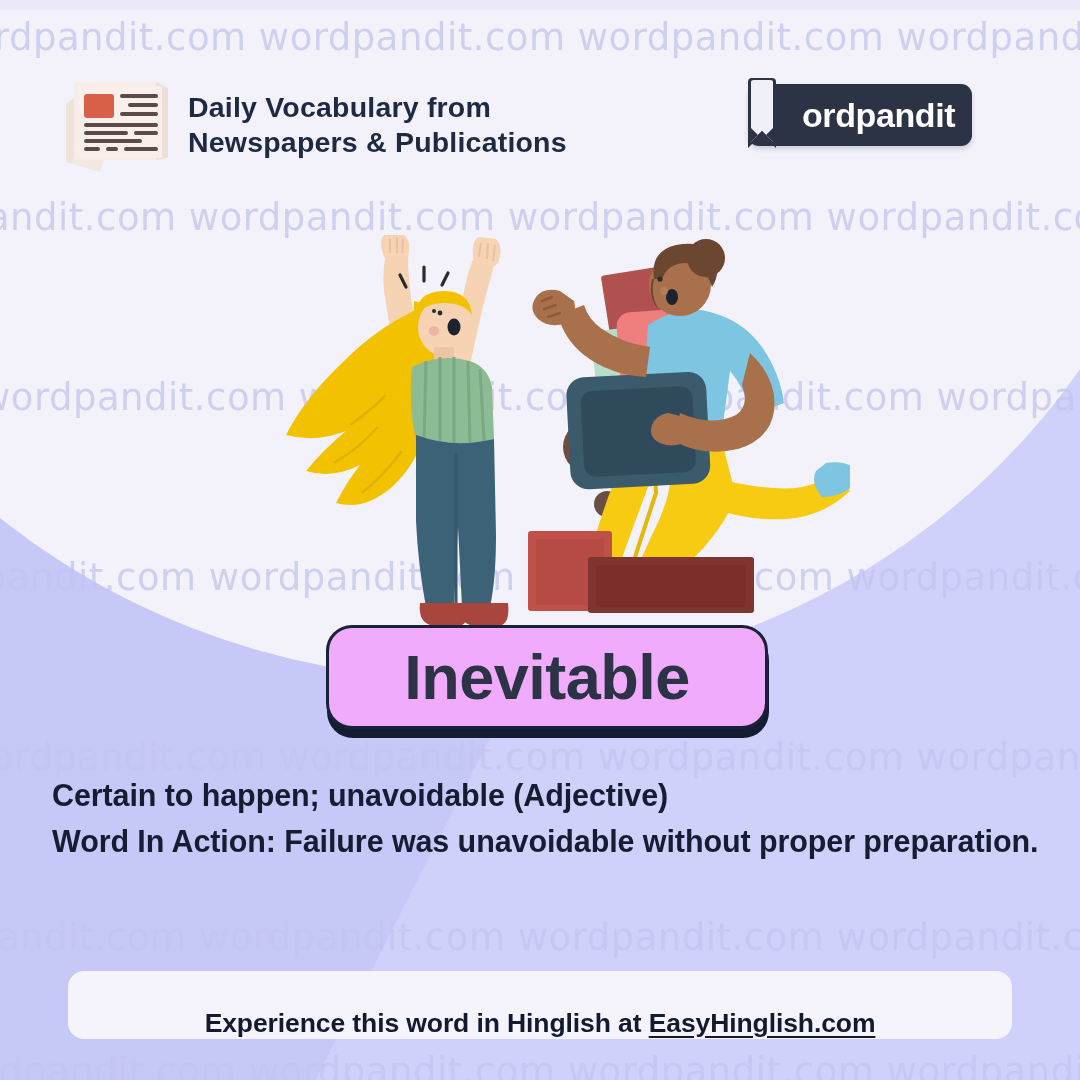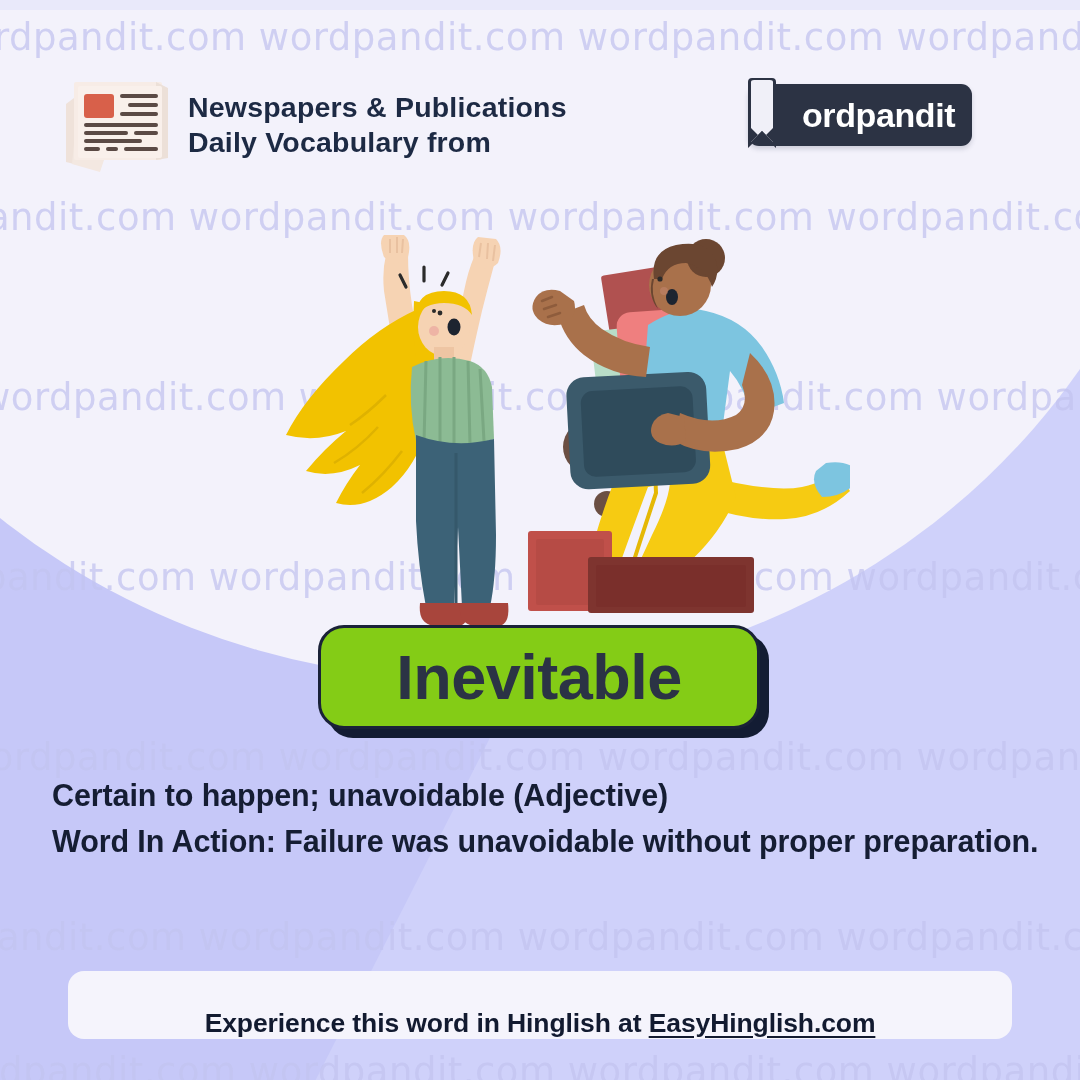--- a/index.html
+++ b/index.html
@@ -101,23 +101,23 @@
     position:absolute;left:318px;top:625px;
     width:442px;height:104px;
   }
   .word-card-shadow{
     position:absolute;left:9px;top:9px;
     width:442px;height:104px;
     background:#131c33;
     border-radius:26px;
   }
   .word-card{
-    position:absolute;left:0;top:0;
+    position:absolute;left:8px;top:0;
     width:442px;height:104px;
-    background:#84cc16;
+    background:#f0abfc;
     border:3.5px solid #1a2238;
     border-radius:26px;
     box-sizing:border-box;
     display:flex;align-items:center;justify-content:center;
   }
   .word-text{
     font-size:63px;
     font-weight:bold;
     color:#2b3345;
     letter-spacing:-.5px;
@@ -193,22 +193,22 @@
         <rect x="28" y="57" width="44" height="4" rx="2" fill="#5b4a45"></rect>
         <rect x="78" y="57" width="24" height="4" rx="2" fill="#5b4a45"></rect>
         <rect x="28" y="65" width="58" height="4" rx="2" fill="#5b4a45"></rect>
         <rect x="28" y="73" width="16" height="4" rx="2" fill="#5b4a45"></rect>
         <rect x="50" y="73" width="12" height="4" rx="2" fill="#5b4a45"></rect>
         <rect x="68" y="73" width="34" height="4" rx="2" fill="#5b4a45"></rect>
       </svg>
     </div>
 
     <div class="header-title">
+      <div>Daily Vocabulary from</div>
       <div>Newspapers &amp; Publications</div>
-      <div>Daily Vocabulary from</div>
     </div>
 
     <div class="brand-logo">
       <div class="brand-bookmark">
         <svg viewBox="0 0 40 78" width="40" height="78">
           <path d="M6 4 Q6 0 10 0 L30 0 Q34 0 34 4 L34 70 L20 56 L6 70 Z" fill="#2c3344"></path>
           <path d="M9 4 Q9 2 12 2 L28 2 Q31 2 31 4 L31 64 L20 53 L9 64 Z" fill="#f0f0f8"></path>
           <path d="M9 50 L20 61 L31 50 L31 64 L20 53 L9 64 Z" fill="#2c3344"></path>
         </svg>
       </div>

